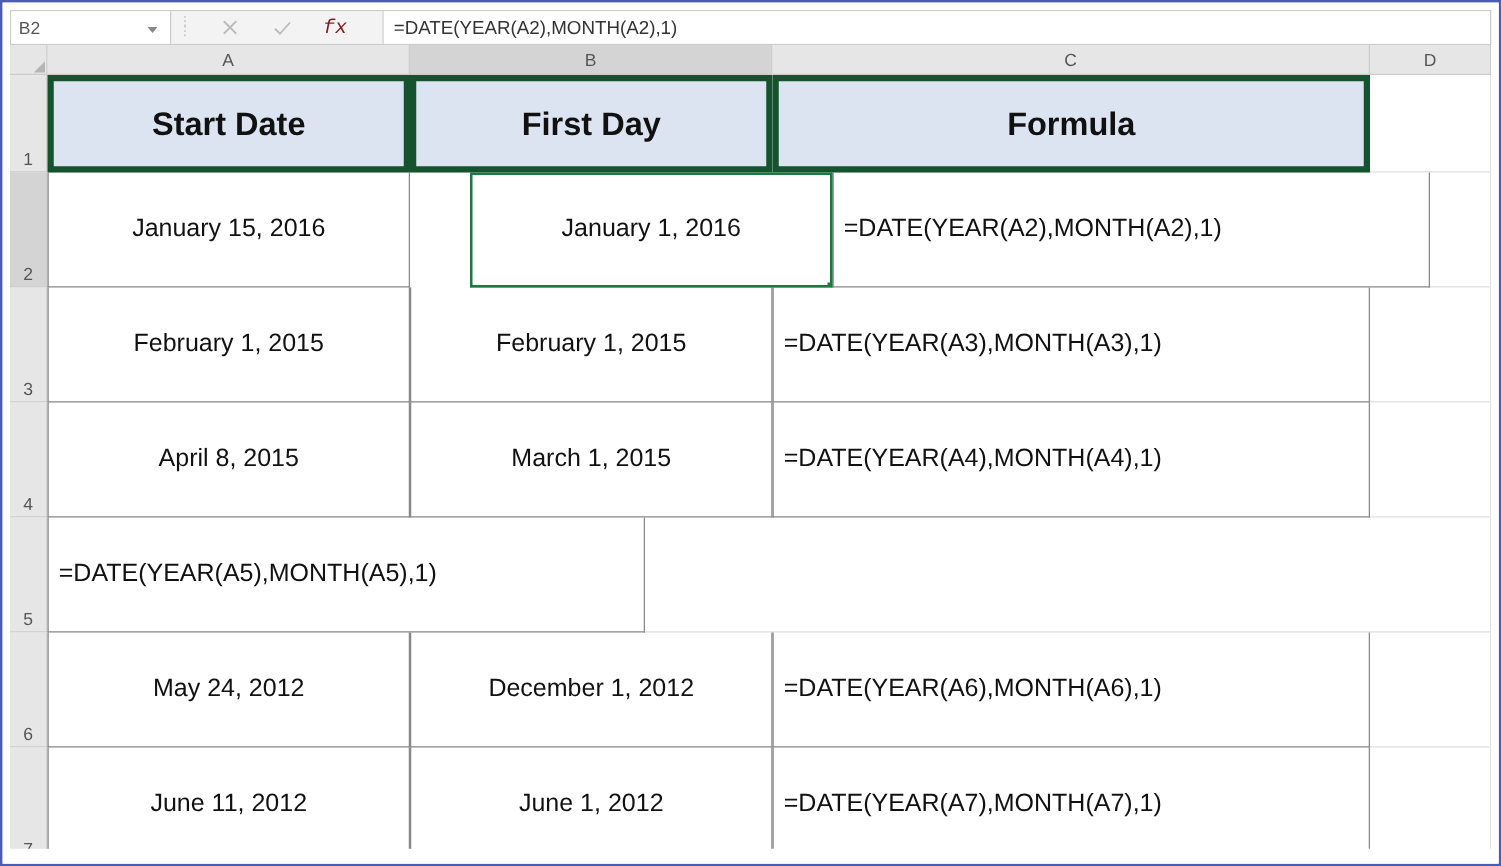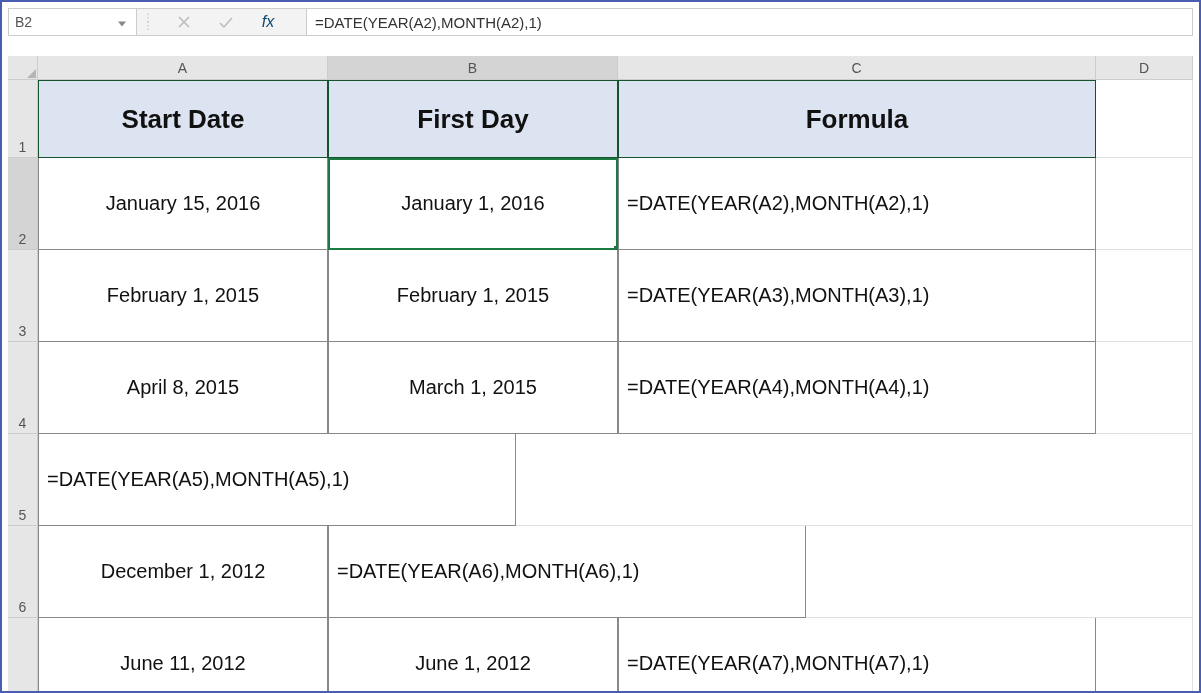--- a/index.html
+++ b/index.html
@@ -22,21 +22,21 @@
     height: 100%;
   }
 
   
   .formula-bar {
     display: flex;
     align-items: stretch;
     background: #f0f0f0;
     border: 1px solid #ccc;
     height: 28px;
-    margin-bottom: 20px;
+    margin-bottom: 0;
   }
   .name-box {
     display: flex;
     align-items: center;
     width: 128px;
     border-right: 1px solid #ccc;
     background: #fff;
     padding: 0 6px;
     font-size: 14px;
     position: relative;
@@ -73,22 +73,22 @@
     color: #bbb;
     font-size: 10px;
     letter-spacing: 0;
     line-height: 8px;
     flex-direction: column;
     gap: 0;
     width: 10px;
   }
   .fb-icon.fx {
     font-style: italic;
-    font-family: Liberation Sans, sans-serif;
-    color: #0c4a6e;
+    font-family: Liberation Mono, monospace;
+    color: #7f1d1d;
     font-size: 16px;
   }
   .fb-icon svg { display: block; }
   .formula-input {
     flex: 1;
     background: #fff;
     display: flex;
     align-items: center;
     padding: 0 8px;
     font-size: 15px;
@@ -178,32 +178,33 @@
   .cell.bordered {
     border: 1px solid #888;
     border-top: none;
   }
   
   .data-header {
     background: #dce3f1;
     font-weight: bold;
     font-size: 26px;
     justify-content: center;
-    border: 1px solid #14532d;
+    border: 5px solid #14532d;
   }
   .row1 { height: 78px; }
   .rowN { height: 92px; }
   .cell.center { justify-content: center; }
   .cell.left { justify-content: flex-start; padding-left: 8px; }
 
   
   .selected {
     outline: 2px solid #1a7a3f;
     outline-offset: -2px;
     position: relative;
+    margin-left: 48px;
   }
   .selected::after {
     content: "";
     position: absolute;
     right: -3px;
     bottom: -3px;
     width: 6px; height: 6px;
     background: #1a7a3f;
   }
 </style>
@@ -286,20 +287,21 @@
         </div>
 
         <div class="row rowN">
           <div class="row-h">5</div>
           <div class="cell bordered left col-C">=DATE(YEAR(A5),MONTH(A5),1)</div>
           <div class="cell col-D"></div>
         </div>
 
         <div class="row rowN">
           <div class="row-h">6</div>
+          <div class="cell bordered center col-A">May 24, 2012</div>
           <div class="cell bordered center col-B">December 1, 2012</div>
           <div class="cell bordered left col-C">=DATE(YEAR(A6),MONTH(A6),1)</div>
           <div class="cell col-D"></div>
         </div>
 
         <div class="row rowN">
           <div class="row-h">7</div>
           <div class="cell bordered center col-A">June 11, 2012</div>
           <div class="cell bordered center col-B">June 1, 2012</div>
           <div class="cell bordered left col-C">=DATE(YEAR(A7),MONTH(A7),1)</div>

